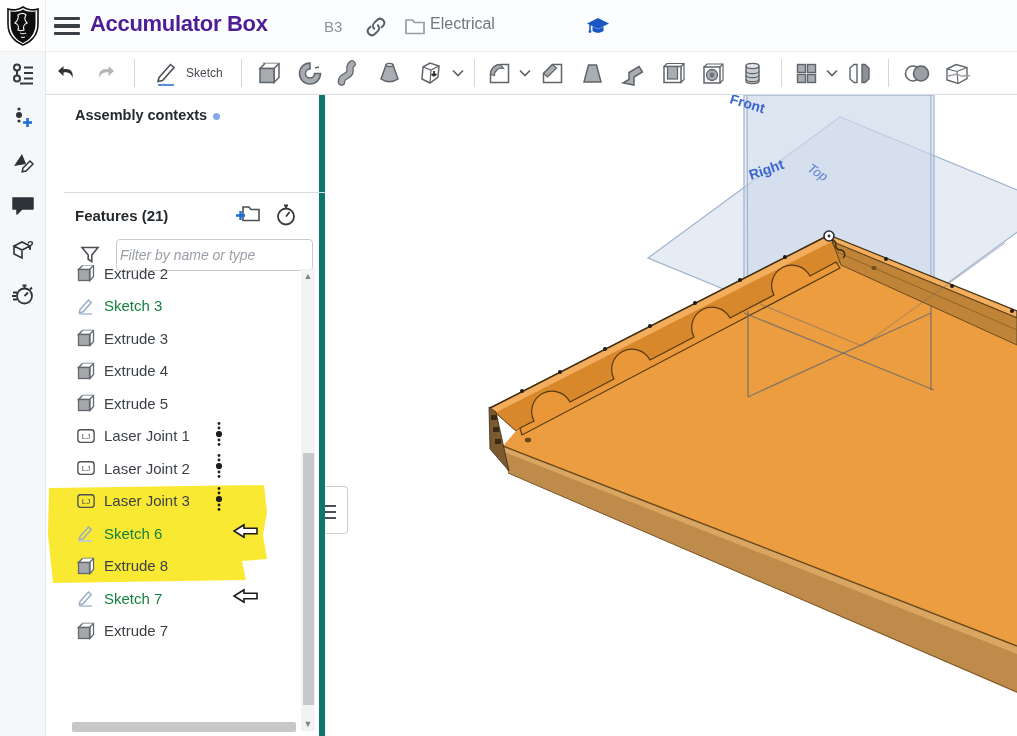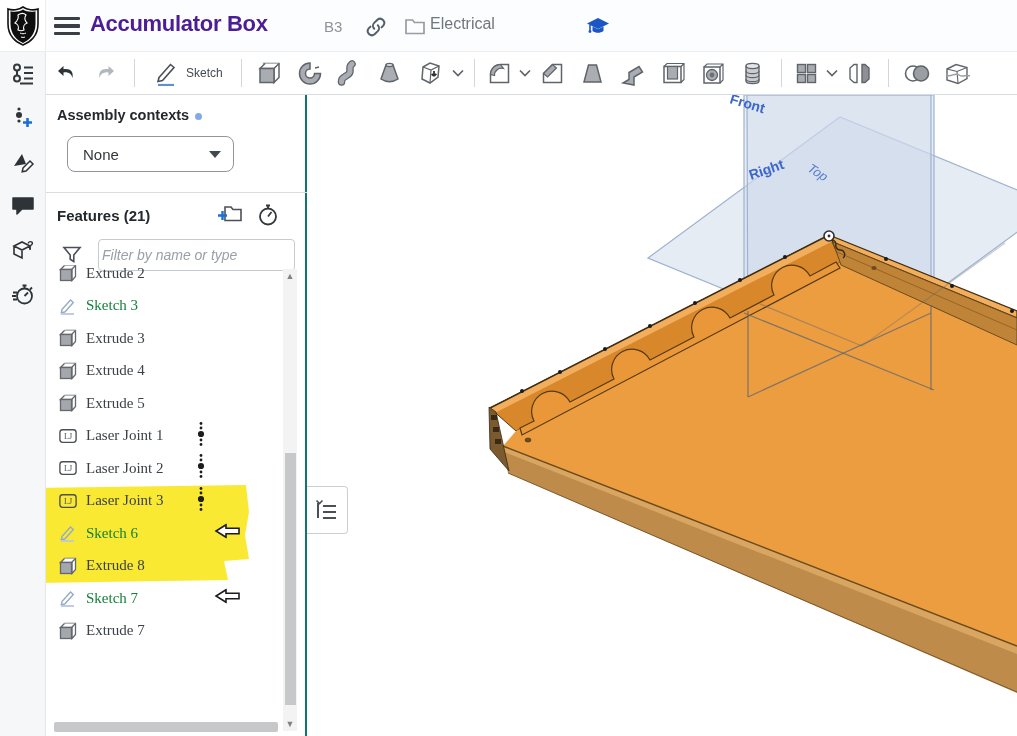--- a/index.html
+++ b/index.html
@@ -25,38 +25,38 @@
   .tb-btn.narrow { width:34px; }
   .tb-chev { width:16px; height:36px; display:flex; align-items:center; justify-content:center; cursor:pointer; }
   .sketch-btn { display:flex; align-items:center; gap:7px; padding:0 10px; height:36px; cursor:pointer; }
   .sketch-label { font-size:12px; color:#44494f; }
 
   
   .rail { position:absolute; left:0; top:52px; width:46px; height:684px; background:#f6f7f8; border-right:1px solid #e4e6e8; z-index:8; }
   .rail-btn { width:46px; height:44px; display:flex; align-items:center; justify-content:center; cursor:pointer; }
 
   
-  .panel { position:absolute; left:46px; top:95px; width:261px; height:641px; background:#fff; border-right:2px solid #0f766e; z-index:7; }
+  .panel { position:absolute; left:64px; top:95px; width:261px; height:641px; background:#fff; border-right:6px solid #0f766e; z-index:7; }
   .panel > * { position:absolute; z-index:1; }
   .hl-overlay { position:absolute; left:-46px; top:-95px; width:1017px; height:736px; z-index:0; pointer-events:none; }
   .ac-label { left:11px; top:12px; font-size:14.5px; font-weight:bold; color:#24292e; }
   .ac-dot { display:inline-block; width:7px; height:7px; border-radius:50%; background:#82aae8; margin-left:6px; vertical-align:middle; }
   .ac-select { left:21px; top:41px; width:167px; height:36px; border:1px solid #8f959c; border-radius:8px; background:#fff; display:flex; align-items:center; cursor:pointer; }
   .ac-value { font-size:15px; color:#33383d; margin-left:15px; flex:1; }
   .ac-caret { width:0; height:0; border-left:6px solid transparent; border-right:6px solid transparent; border-top:7px solid #43484e; margin-right:12px; }
   .panel-divider { left:0; top:97px; width:261px; height:1px; background:#dadde0; }
   .feat-header { left:11px; top:112px; font-size:15px; font-weight:bold; color:#24292e; }
   .feat-ic1 { left:172px; top:108px; cursor:pointer; }
   .feat-ic2 { left:210px; top:108px; cursor:pointer; }
   .filter-funnel { left:16px; top:150px; cursor:pointer; }
   .filter-input { left:52px; top:144px; width:197px; height:32px; border:1px solid #c7cace; border-radius:4px; font-size:14px; font-style:italic; color:#5d6268; padding:0 3px; outline:none; }
   .filter-input::placeholder { color:#9aa0a7; font-style:italic; }
 
   .flist { left:0; top:170px; width:236px; height:452px; overflow:hidden; }
-  .frows { margin-top:-8px;font-family:Liberation Serif, serif; }
+  .frows { margin-top:-8px; }
   .frow { position:relative; height:32.5px; display:flex; align-items:center; cursor:pointer; }
   .frow .fi { width:18px; height:18px; margin-left:13px; display:flex; align-items:center; flex:0 0 auto; }
   .frow .flabel { margin-left:9px; font-size:15px; color:#3c4147; white-space:nowrap; }
   .frow.hidden .flabel { color:#15803d; }
   .frow .extra { position:absolute; left:151px; top:50%; transform:translateY(-50%); }
   .frow .extra.arrow { left:168px; }
 
   .vscroll { left:237px; top:174px; width:14px; height:462px; background:#f3f3f3; }
   .vs-arrow { position:absolute; left:0; width:14px; height:14px; font-size:9px; color:#808archiv0; color:#7f8488; text-align:center; line-height:14px; cursor:pointer; }
   .vs-thumb { position:absolute; left:1.5px; top:184px; width:11px; height:252px; background:#c6c8ca; cursor:pointer; }
@@ -298,24 +298,20 @@
   </div>
 </div>
 
 <div class="panel">
   <svg class="hl-overlay" viewBox="0 0 1017 736">
     <polygon points="31,488 246,485 249,512 245,535 249,559 224,561 228,580 35,583 30,535" fill="#F8E71D" opacity="0.9"></polygon>
   </svg>
 
   <div class="ac-label">
     <span>Assembly contexts</span><span class="ac-dot"></span>
-  </div>
-  <div class="ac-select">
-    <span class="ac-value">None</span>
-    <span class="ac-caret"></span>
   </div>
   <div class="panel-divider"></div>
 
   <div class="feat-header">Features (21)</div>
   <div class="feat-ic1">
     <svg width="25" height="22" viewBox="0 0 25 22" fill="none" stroke="#4b5056" stroke-width="1.6">
         <path d="M7,4 h6 l2,2.5 h8 v11 H7 z"></path>
         <path d="M3.5,8 v9 M-1,12.5 h9" transform="translate(1,0)" stroke="#1a6fd4" stroke-width="2.4"></path>
       </svg>
   </div>

